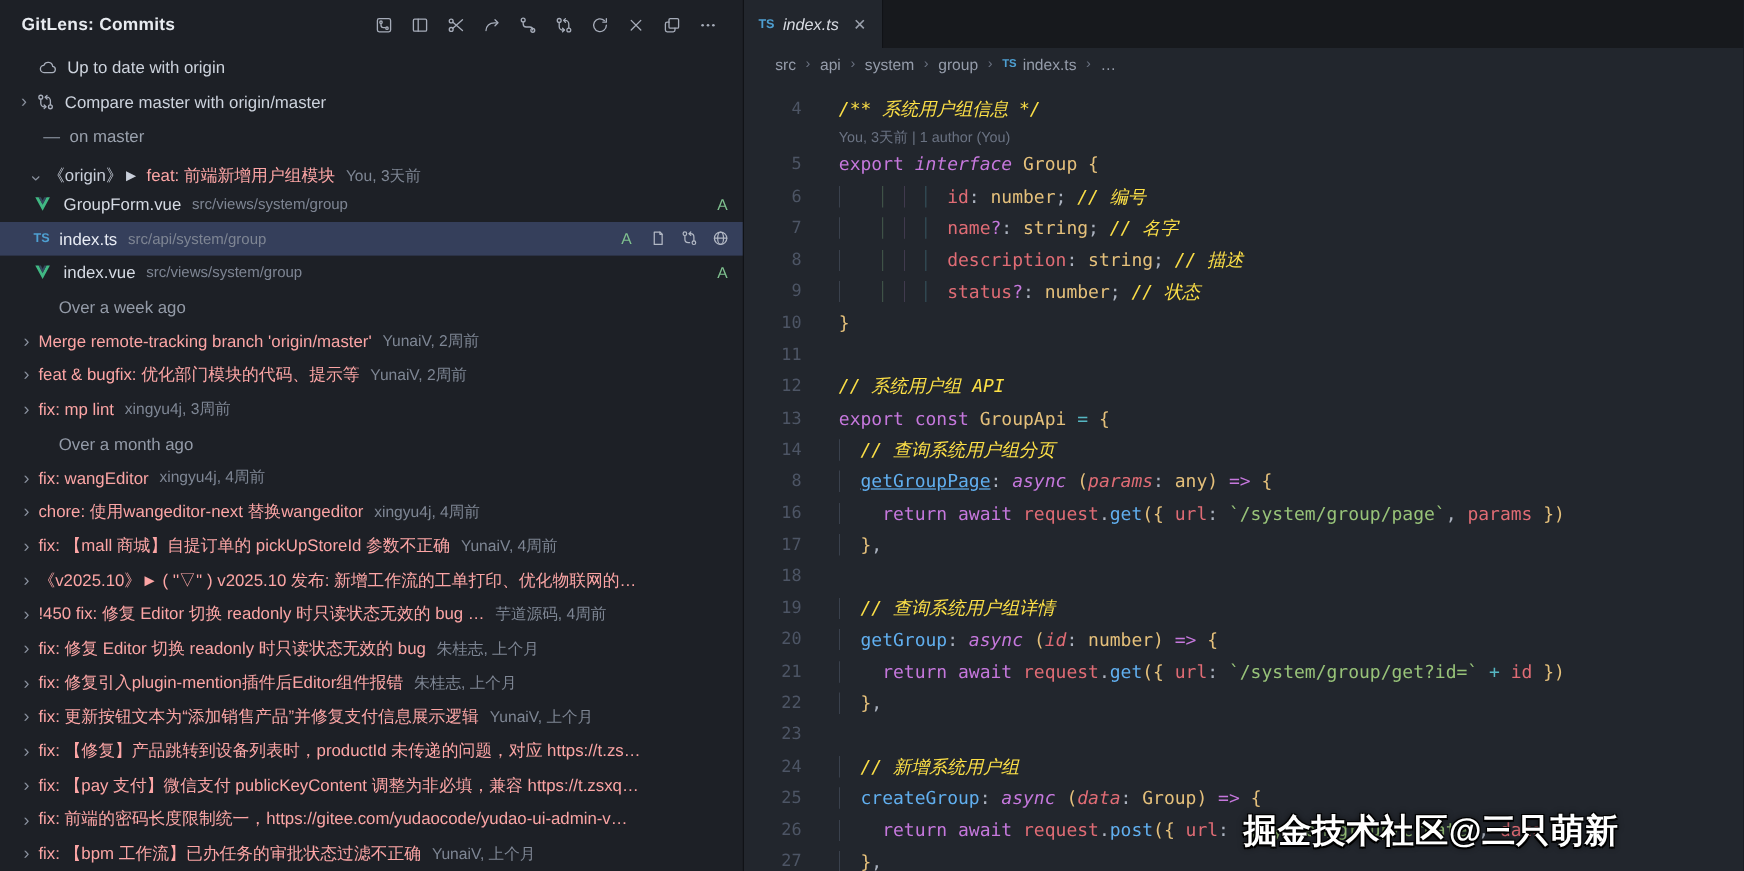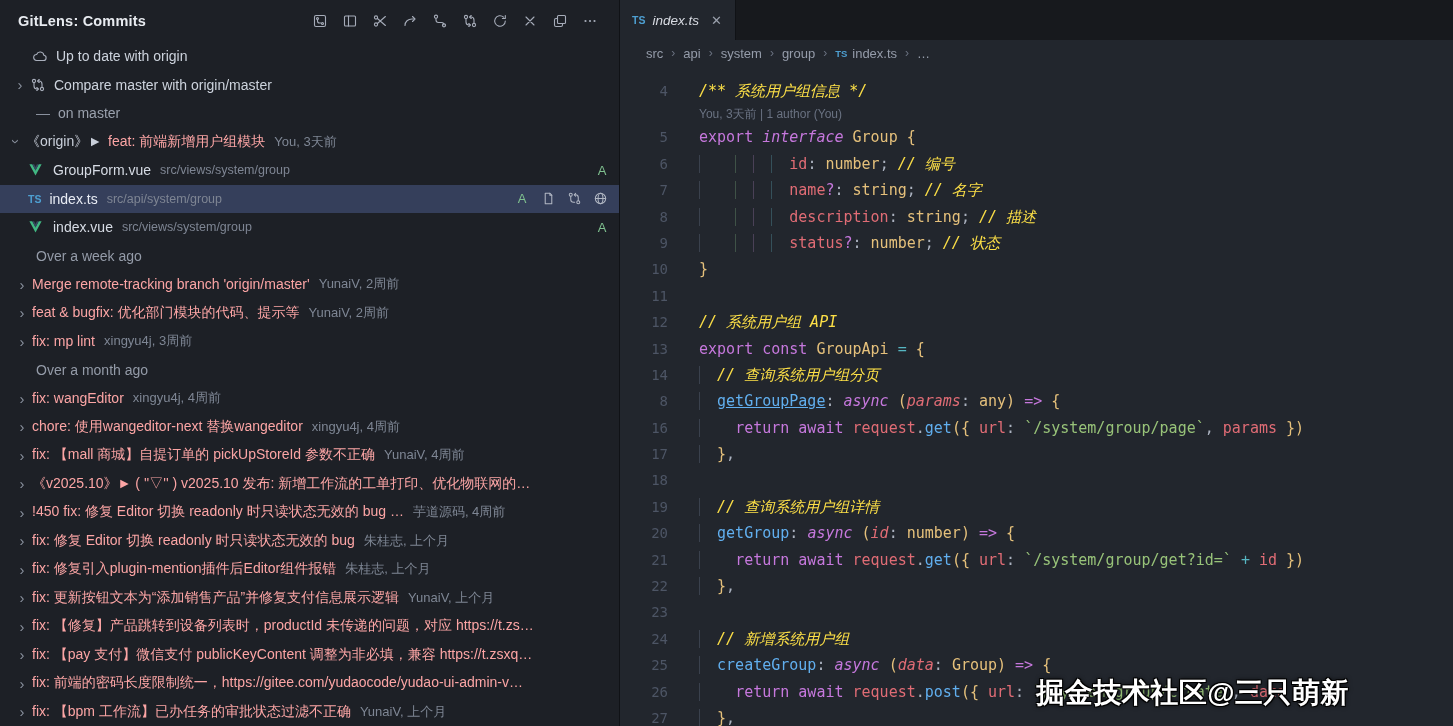--- a/index.html
+++ b/index.html
@@ -35,23 +35,23 @@
   .row.selected .fname { color:#e8ecf4; }
   .fpath { color:#7e8593; font-size:12.5px; margin-left:9px; }
   .spacer { flex:1; }
   .badge { color:#7fc08f; font-size:13px; margin-left:10px; width:14px; text-align:center; flex:none; }
   .actions { display:flex; gap:10px; margin-left:12px; color:#b2b8c4; }
   .abtn { width:16px; height:16px; display:flex; }
   .abtn svg { width:15px; height:15px; }
   .row.status { padding-left:32px; }
   .row.compare { padding-left:10px; }
   .row.plain { padding-left:36px; }
-  .row.branch { padding-left:6px; }
+  .row.branch { padding-left:20px;align-items:flex-end; }
   .row.file { padding-left:28px; }
-  .row.section { padding-left:36px;text-align:center; }
+  .row.section { padding-left:49px;text-align:center; }
   .row.commit { padding-left:12px; }
 
   
   .editor { flex:1; background:#22262d; display:flex; flex-direction:column; position:relative; min-width:0; }
   .tabbar { height:40px; background:#17191d; display:flex; align-items:stretch; flex:none; }
   .tab { display:flex; align-items:center; padding:0 12px; background:#22262d; border-right:1px solid #101216; min-width:116px; }
   .tab .tsicon { margin-right:7px; }
   .tablabel { font-style:italic; color:#d8dbe2; font-size:13.5px; }
   .tabclose { color:#9aa0ac; font-size:13px; margin-left:12px; cursor:default; }
   .breadcrumbs { height:26px; display:flex; align-items:center; padding-left:26px; gap:8px; color:#959caa; font-size:13px; flex:none; }

